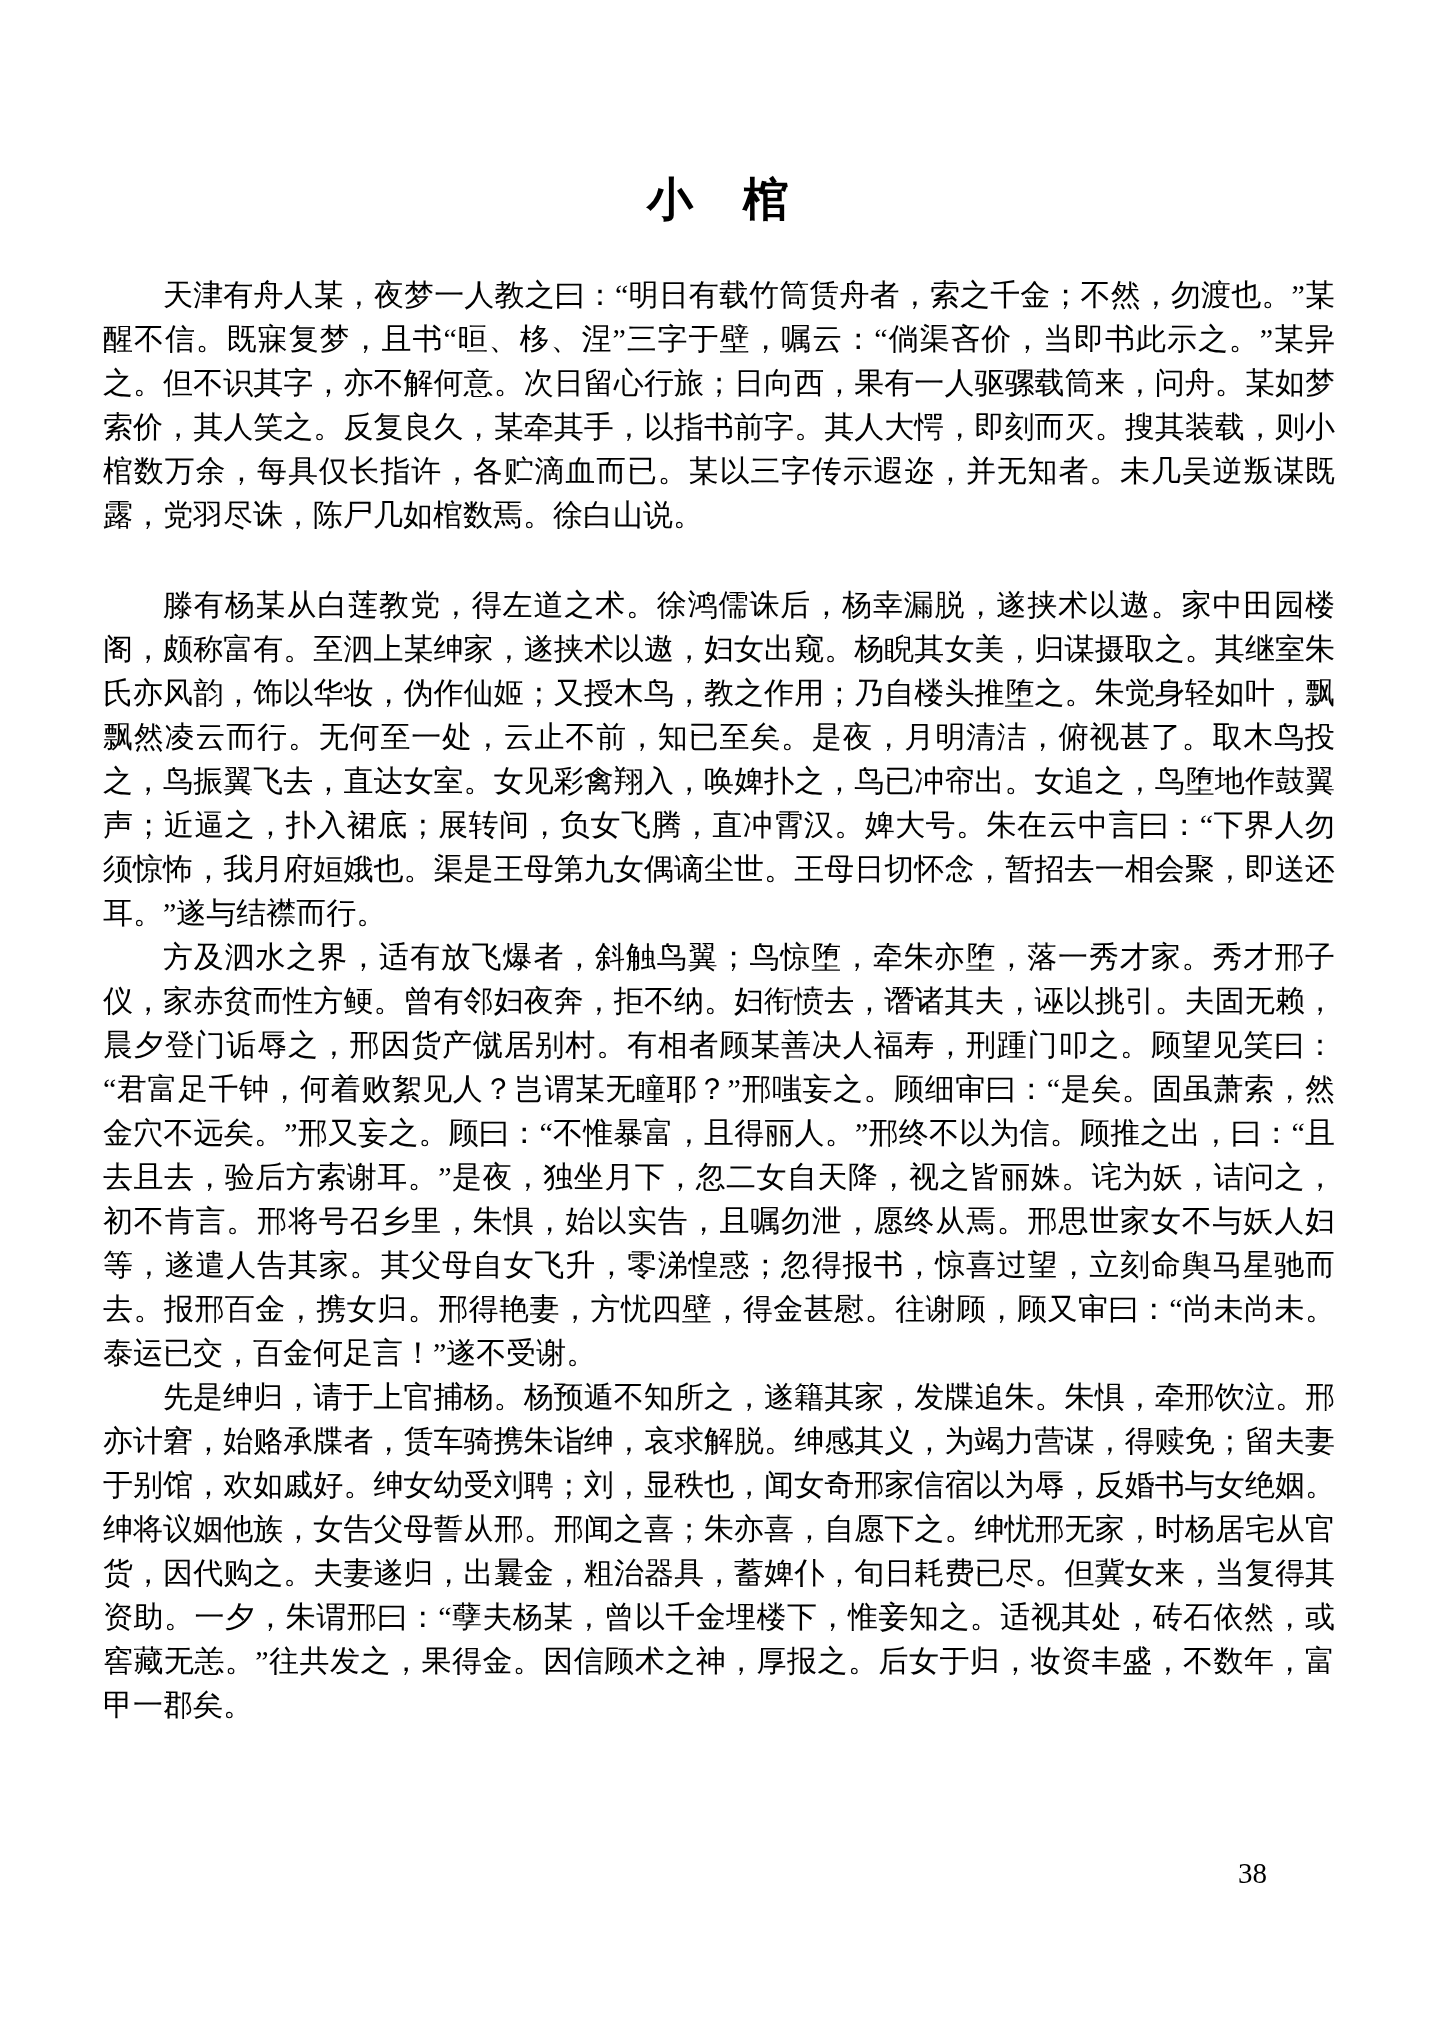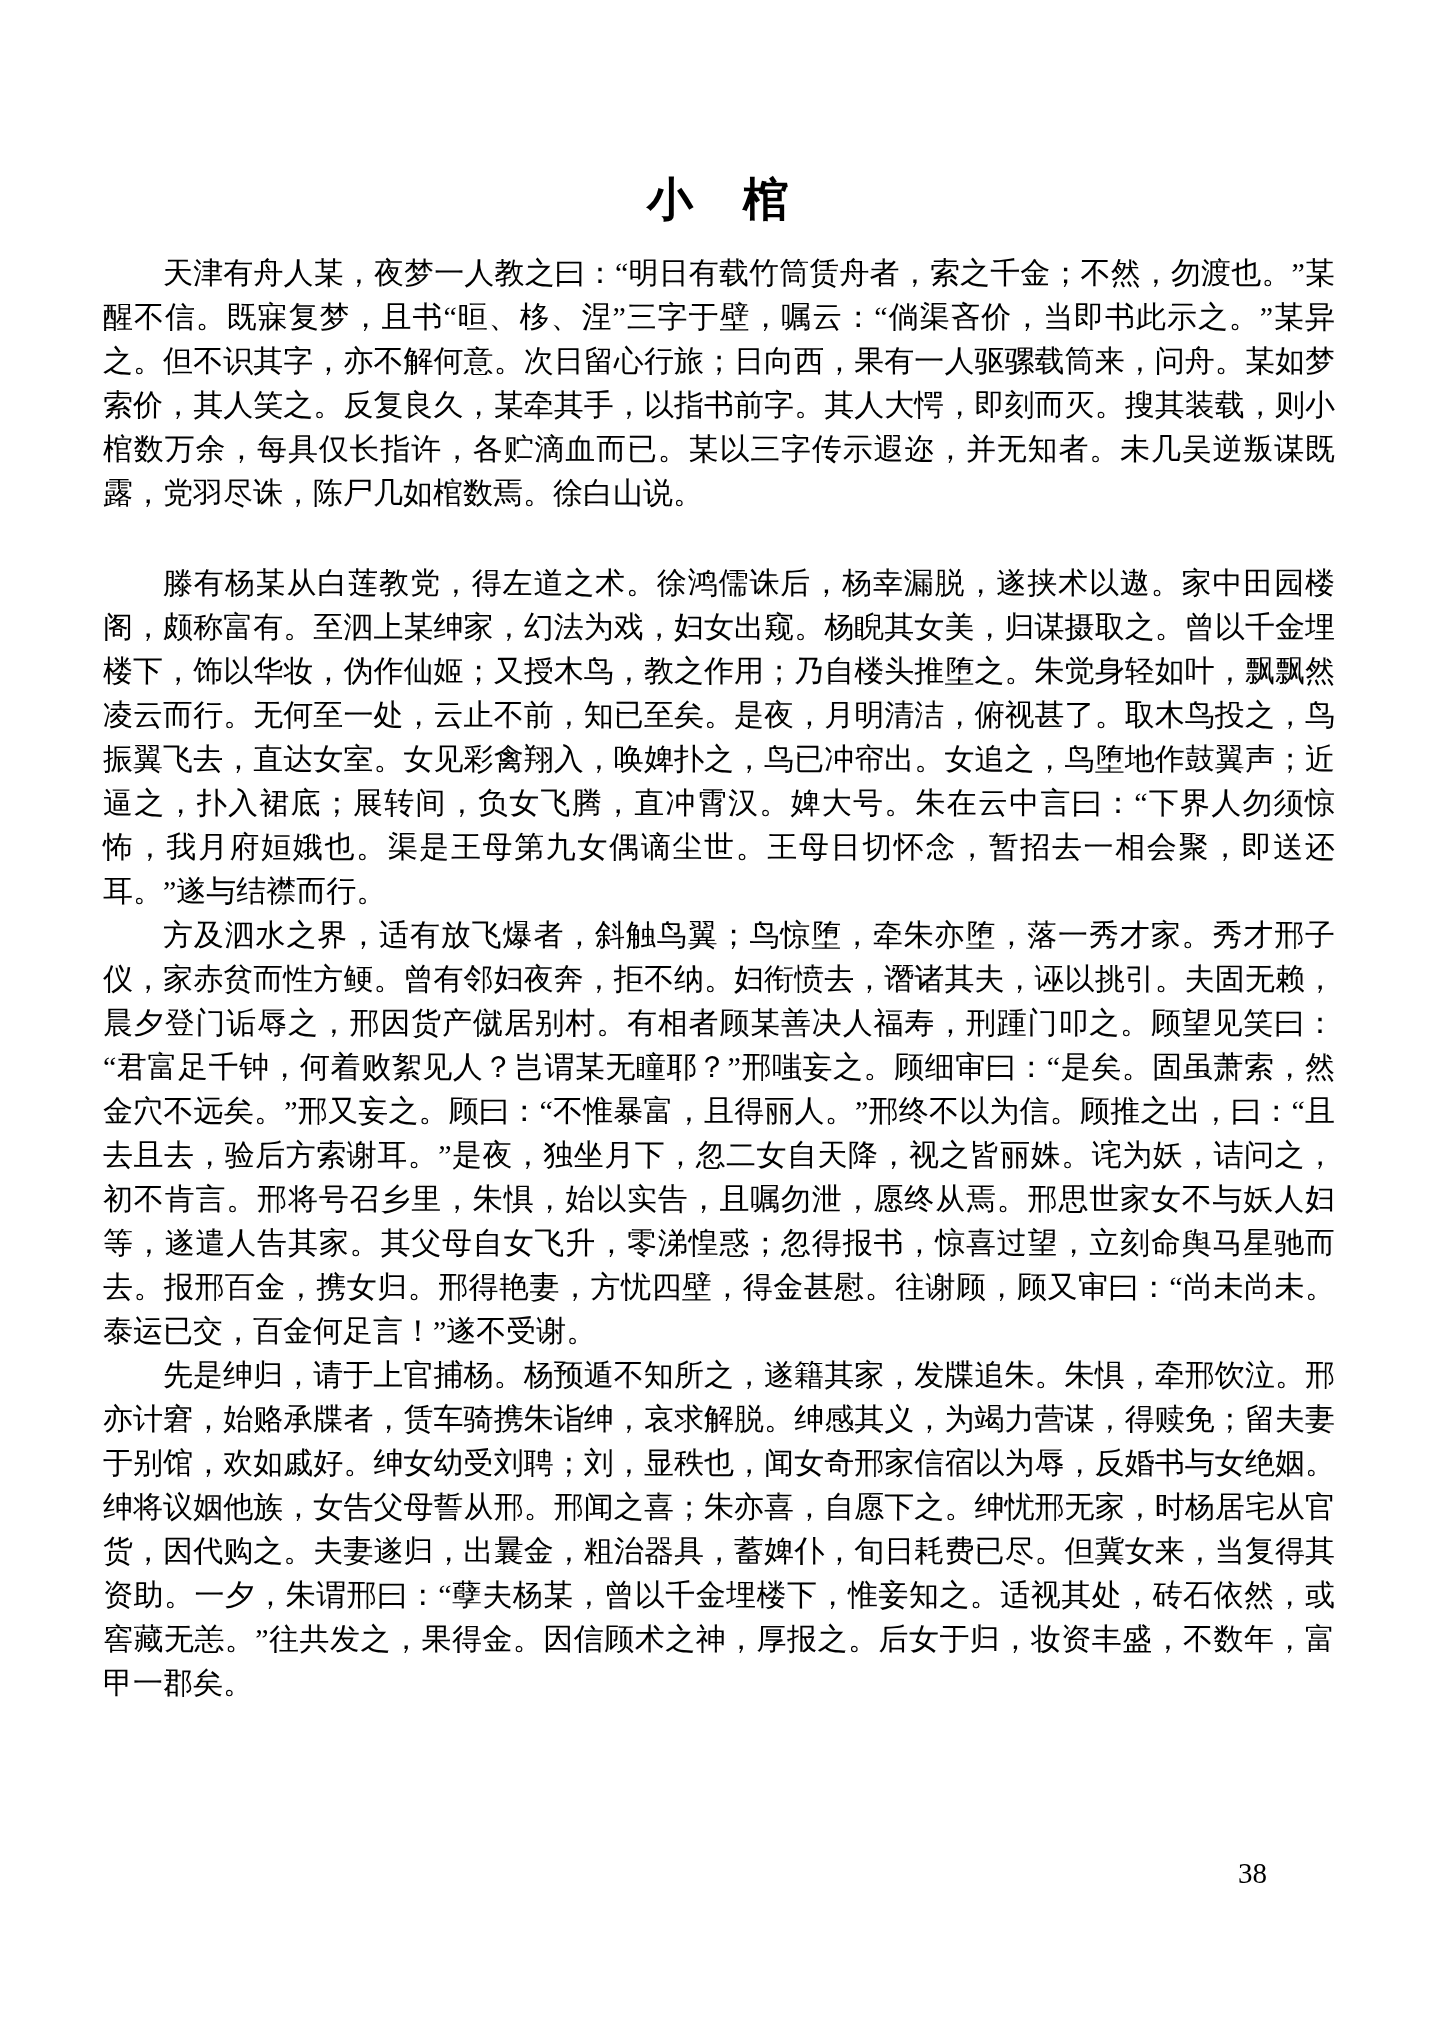--- a/index.html
+++ b/index.html
@@ -32,42 +32,42 @@
   .story-title.second { margin-top: 92px; }
   .para {
     margin: 0;
     font-size: 30px;
     line-height: 44px;
     text-align: justify;
     text-justify: inter-ideograph;
     text-indent: 2em;
     word-break: break-all;
   }
-  .para.after-title-1 { margin-top: 28px; }
+  .para.after-title-1 { margin-top: 50px; }
   .para.after-title-2 { margin-top: 46px; }
   .page-number {
     position: absolute;
     top: 1856px;
     right: 166px;
     font-size: 29px;
     line-height: 34px;
     font-family: "Liberation Serif", "DejaVu Serif", serif;
   }
 </style>
 </head>
 <body>
 
 <div class="page">
   <main class="content">
     <h1 class="story-title first">小　棺</h1>
 
     <p class="para after-title-1">天津有舟人某，夜梦一人教之曰：“明日有载竹筒赁舟者，索之千金；不然，勿渡也。”某醒不信。既寐复梦，且书“晅、栘、涅”三字于壁，嘱云：“倘渠吝价，当即书此示之。”某异之。但不识其字，亦不解何意。次日留心行旅；日向西，果有一人驱骡载筒来，问舟。某如梦索价，其人笑之。反复良久，某牵其手，以指书前字。其人大愕，即刻而灭。搜其装载，则小棺数万余，每具仅长指许，各贮滴血而已。某以三字传示遐迩，并无知者。未几吴逆叛谋既露，党羽尽诛，陈尸几如棺数焉。徐白山说。</p>
 
 
-    <p class="para after-title-2">滕有杨某从白莲教党，得左道之术。徐鸿儒诛后，杨幸漏脱，遂挟术以遨。家中田园楼阁，颇称富有。至泗上某绅家，幻法为戏，妇女出窥。杨睨其女美，归谋摄取之。曾以千金埋楼下，饰以华妆，伪作仙姬；又授木鸟，教之作用；乃自楼头推堕之。朱觉身轻如叶，飘飘然凌云而行。无何至一处，云止不前，知已至矣。是夜，月明清洁，俯视甚了。取木鸟投之，鸟振翼飞去，直达女室。女见彩禽翔入，唤婢扑之，鸟已冲帘出。女追之，鸟堕地作鼓翼声；近逼之，扑入裙底；展转间，负女飞腾，直冲霄汉。婢大号。朱在云中言曰：“下界人勿须惊怖，我月府姮娥也。渠是王母第九女偶谪尘世。王母日切怀念，暂招去一相会聚，即送还耳。”遂与结襟而行。</p>
+    <p class="para after-title-2">滕有杨某从白莲教党，得左道之术。徐鸿儒诛后，杨幸漏脱，遂挟术以遨。家中田园楼阁，颇称富有。至泗上某绅家，遂挟术以遨，妇女出窥。杨睨其女美，归谋摄取之。其继室朱氏亦风韵，饰以华妆，伪作仙姬；又授木鸟，教之作用；乃自楼头推堕之。朱觉身轻如叶，飘飘然凌云而行。无何至一处，云止不前，知已至矣。是夜，月明清洁，俯视甚了。取木鸟投之，鸟振翼飞去，直达女室。女见彩禽翔入，唤婢扑之，鸟已冲帘出。女追之，鸟堕地作鼓翼声；近逼之，扑入裙底；展转间，负女飞腾，直冲霄汉。婢大号。朱在云中言曰：“下界人勿须惊怖，我月府姮娥也。渠是王母第九女偶谪尘世。王母日切怀念，暂招去一相会聚，即送还耳。”遂与结襟而行。</p>
 
     <p class="para">方及泗水之界，适有放飞爆者，斜触鸟翼；鸟惊堕，牵朱亦堕，落一秀才家。秀才邢子仪，家赤贫而性方鲠。曾有邻妇夜奔，拒不纳。妇衔愤去，谮诸其夫，诬以挑引。夫固无赖，晨夕登门诟辱之，邢因货产僦居别村。有相者顾某善决人福寿，刑踵门叩之。顾望见笑曰：“君富足千钟，何着败絮见人？岂谓某无瞳耶？”邢嗤妄之。顾细审曰：“是矣。固虽萧索，然金穴不远矣。”邢又妄之。顾曰：“不惟暴富，且得丽人。”邢终不以为信。顾推之出，曰：“且去且去，验后方索谢耳。”是夜，独坐月下，忽二女自天降，视之皆丽姝。诧为妖，诘问之，初不肯言。邢将号召乡里，朱惧，始以实告，且嘱勿泄，愿终从焉。邢思世家女不与妖人妇等，遂遣人告其家。其父母自女飞升，零涕惶惑；忽得报书，惊喜过望，立刻命舆马星驰而去。报邢百金，携女归。邢得艳妻，方忧四壁，得金甚慰。往谢顾，顾又审曰：“尚未尚未。泰运已交，百金何足言！”遂不受谢。</p>
 
     <p class="para">先是绅归，请于上官捕杨。杨预遁不知所之，遂籍其家，发牒追朱。朱惧，牵邢饮泣。邢亦计窘，始赂承牒者，赁车骑携朱诣绅，哀求解脱。绅感其义，为竭力营谋，得赎免；留夫妻于别馆，欢如戚好。绅女幼受刘聘；刘，显秩也，闻女奇邢家信宿以为辱，反婚书与女绝姻。绅将议姻他族，女告父母誓从邢。邢闻之喜；朱亦喜，自愿下之。绅忧邢无家，时杨居宅从官货，因代购之。夫妻遂归，出曩金，粗治器具，蓄婢仆，旬日耗费已尽。但冀女来，当复得其资助。一夕，朱谓邢曰：“孽夫杨某，曾以千金埋楼下，惟妾知之。适视其处，砖石依然，或窖藏无恙。”往共发之，果得金。因信顾术之神，厚报之。后女于归，妆资丰盛，不数年，富甲一郡矣。</p>
   </main>
 
   <div class="page-number">38</div>
 </div>
 
 </body></html>

